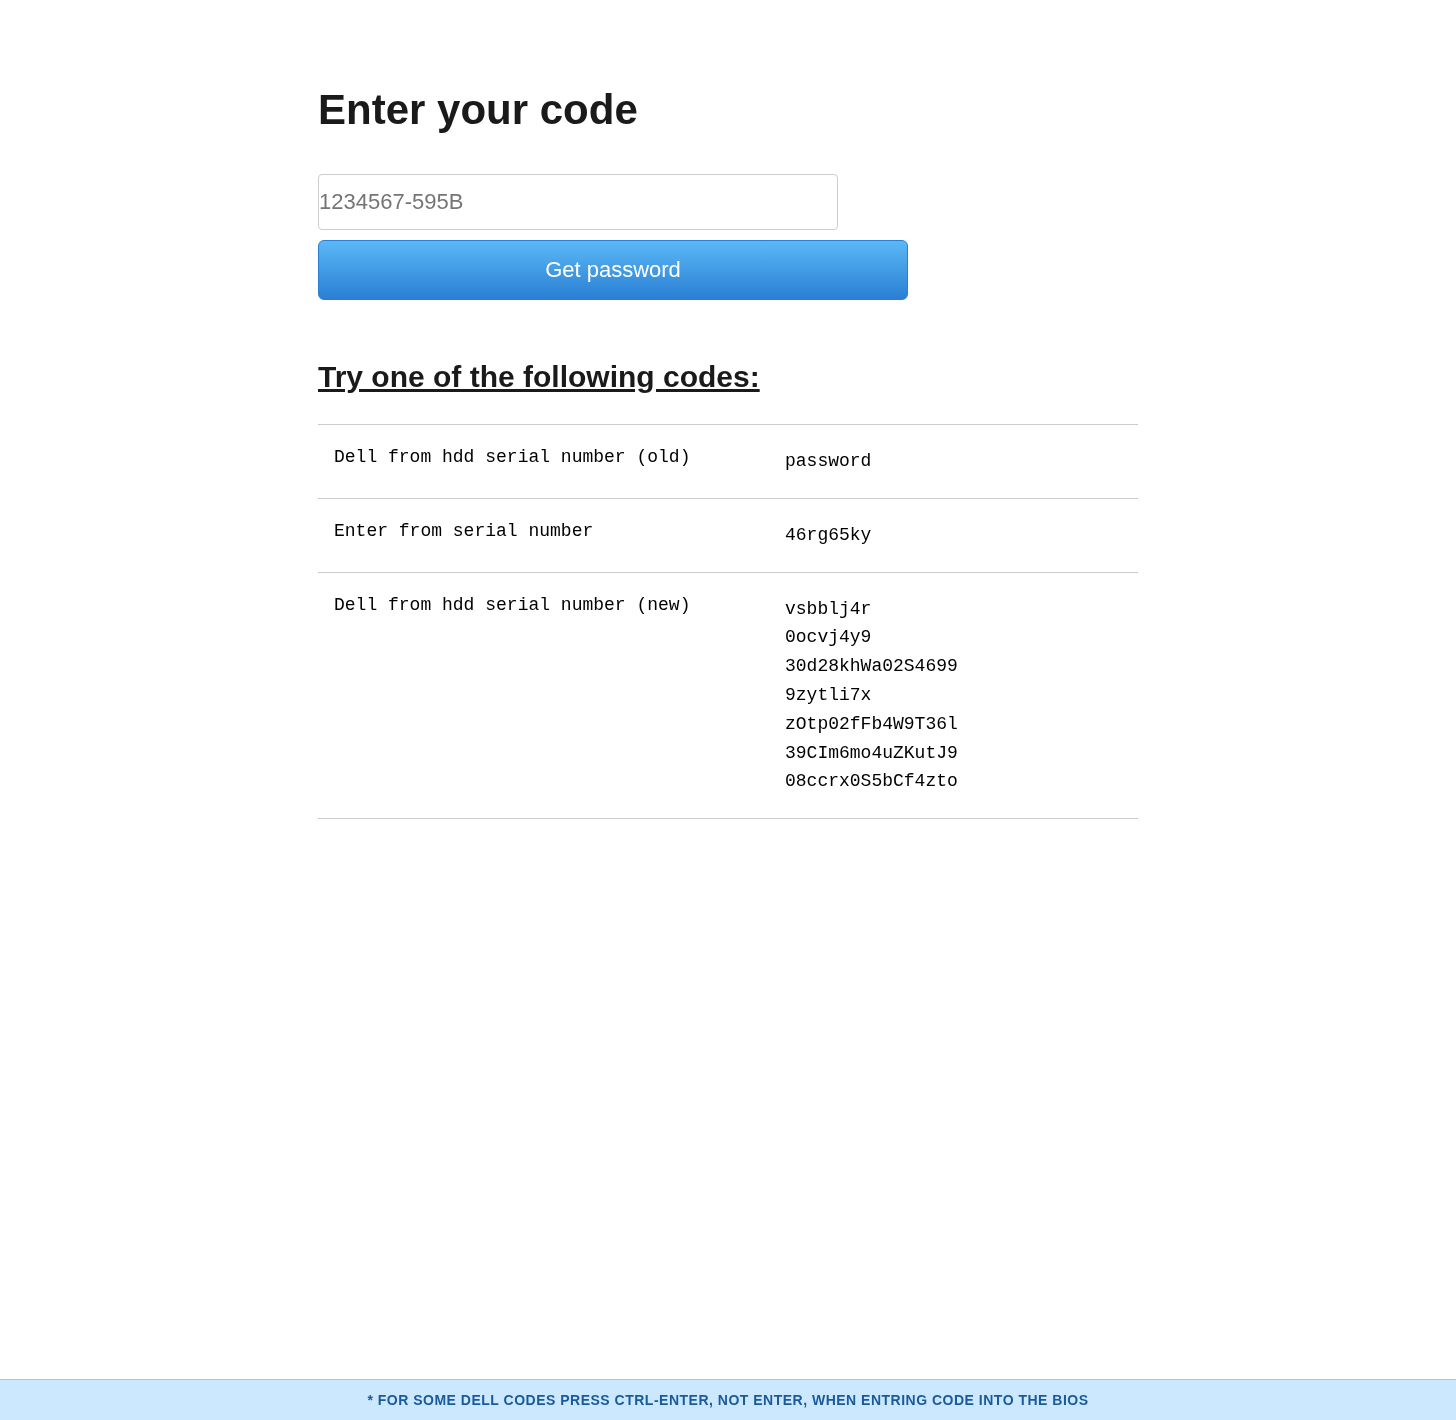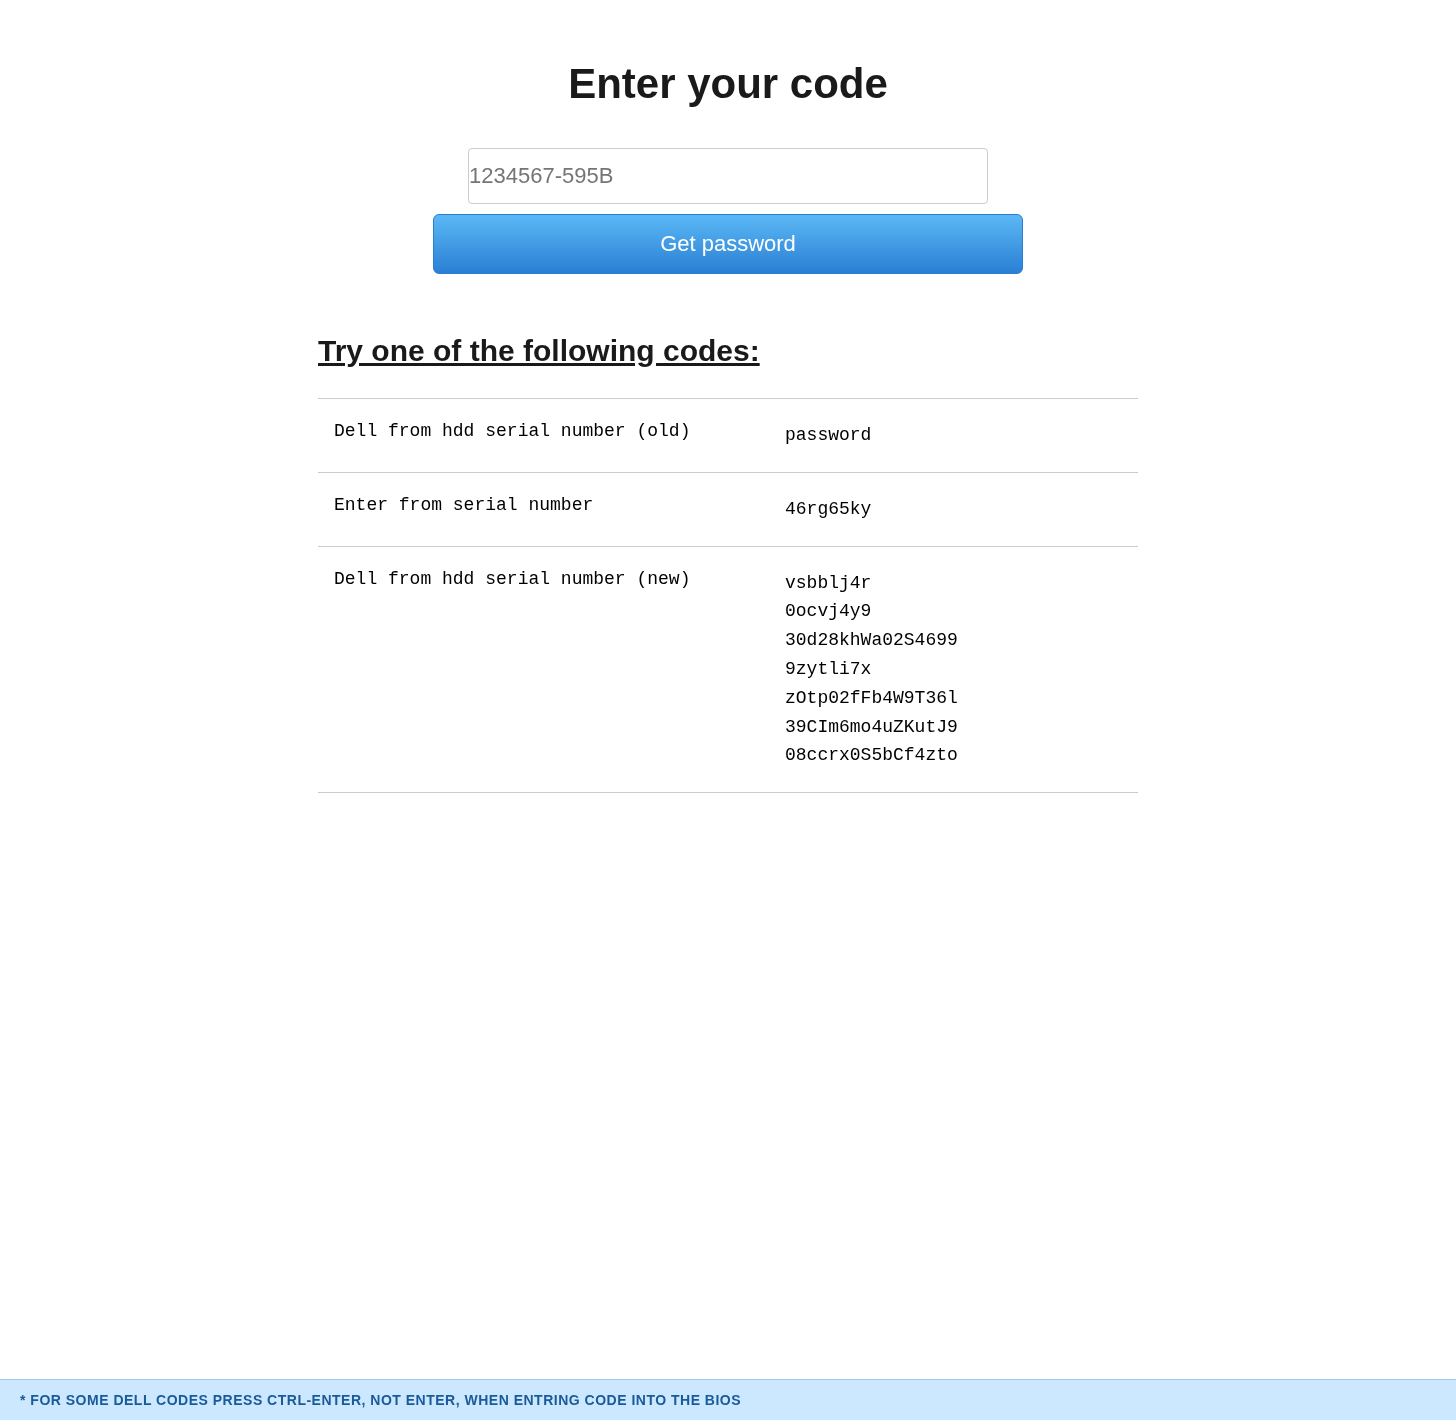--- a/index.html
+++ b/index.html
@@ -17,21 +17,22 @@
       min-height: 1420px;
       position: relative;
     }
 
     .main-content {
       width: 100%;
       max-width: 900px;
       padding: 60px 40px 40px 40px;
       display: flex;
       flex-direction: column;
-      align-items: center;
+      align-items: flex-start;
+      margin-top: 26px;
     }
 
     .page-title {
       font-size: 42px;
       font-weight: bold;
       color: #1a1a1a;
       text-align: center;
       margin-bottom: 40px;
     }
 
@@ -107,21 +108,21 @@
     }
 
     .footer-notice {
       position: fixed;
       bottom: 0;
       left: 0;
       right: 0;
       background-color: #cce8ff;
       border-top: 1px solid #a0c8ee;
       padding: 12px 20px;
-      text-align: left;
+      text-align: center;
       font-size: 14px;
       font-weight: bold;
       color: #1a5a9a;
       letter-spacing: 0.5px;
     }
   </style>
 </head>
 <body>
 
 <div class="main-content">

